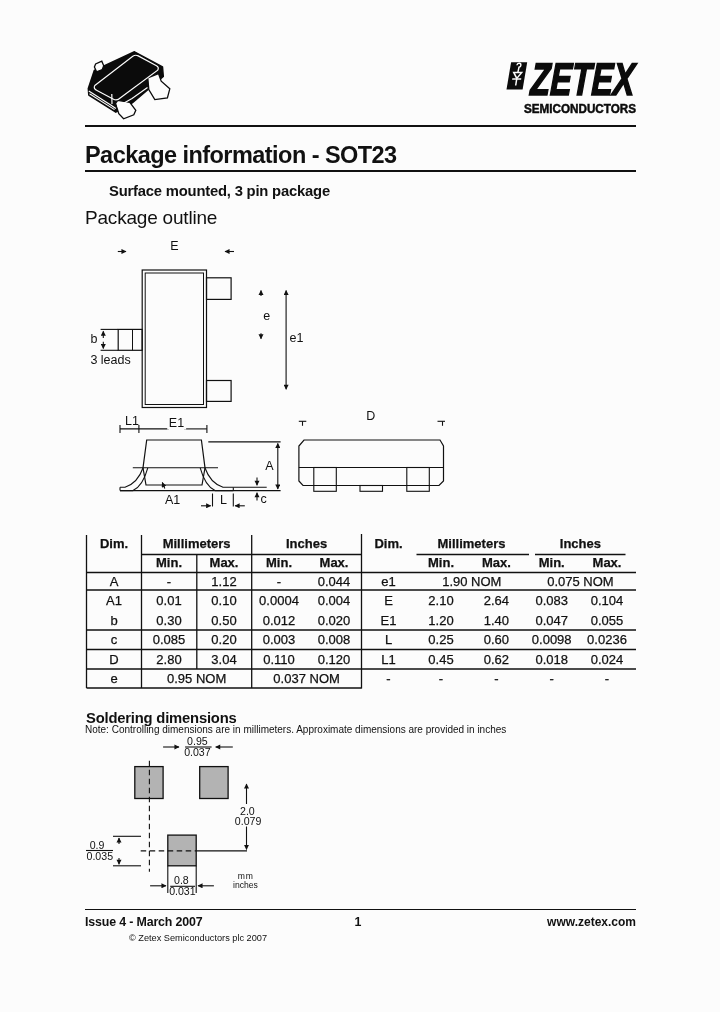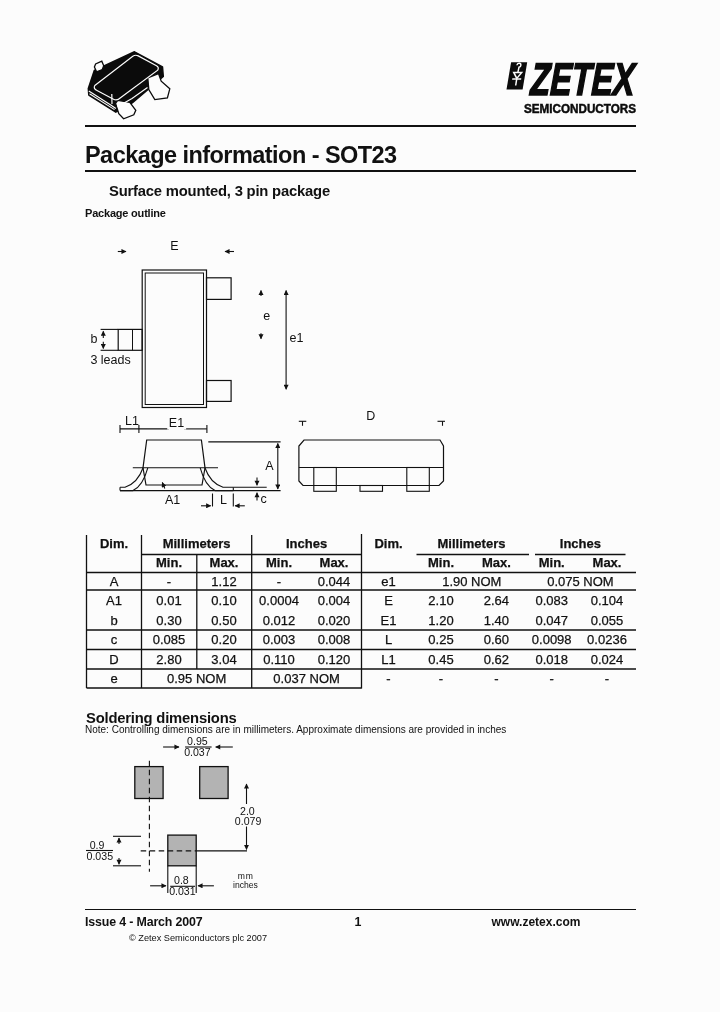--- a/index.html
+++ b/index.html
@@ -53,21 +53,21 @@
 </div>
 
 <div class="rule" style="left:85px;top:124.6px;width:550.5px;height:2px;"></div>
 
 <div class="abs" style="left:85px;top:133.5px;font-size:23.5px;font-weight:bold;letter-spacing:-0.55px;margin-top:8px;">Package information - SOT23</div>
 
 <div class="rule" style="left:85px;top:170.2px;width:550.5px;height:1.8px;"></div>
 
 <div class="abs" style="left:85px;top:183px;font-size:14.8px;font-weight:bold;letter-spacing:-0.2px;margin-left:24px;">Surface mounted, 3 pin package</div>
 
-<div class="abs" style="left:85px;top:207.3px;font-size:11px;font-weight:bold;letter-spacing:-0.2px;">Package outline</div>
+<div class="abs" style="left:85px;top:207.3px;font-size:19px;font-weight:normal;letter-spacing:-0.2px;">Package outline</div>
 
 <div class="abs" style="left:80px;top:235px;width:390px;height:282px;">
 <svg width="390" height="282" viewBox="0 0 390 282" font-family="Liberation Sans, sans-serif" font-size="12.5px" fill="#111">
 <defs>
 <marker id="ar" viewBox="0 0 10 10" refX="9" refY="5" markerWidth="5.2" markerHeight="4.6" orient="auto-start-reverse">
           <path d="M0,0L10,5L0,10z" fill="#111"></path>
         </marker>
 </defs>
 <g stroke="#111" stroke-width="1.2" fill="none">
 
@@ -360,15 +360,15 @@
 <text x="165.5" y="160.2" text-anchor="middle" font-size="8.6px">inches</text>
 </svg>
 </div>
 
 <div class="rule" style="left:85px;top:908.8px;width:550.5px;height:1.7px;"></div>
 
 <div class="abs" style="left:85px;top:914.8px;font-size:12.4px;font-weight:bold;letter-spacing:-0.15px;">Issue 4 - March 2007</div>
 
 <div class="abs" style="left:340px;top:914.8px;width:36px;text-align:center;font-size:12.4px;font-weight:bold;">1</div>
 
-<div class="abs" style="left:436px;top:914.8px;width:200px;text-align:center;font-size:12px;font-weight:bold;">www.zetex.com</div>
+<div class="abs" style="left:436px;top:914.8px;width:200px;text-align:right;font-size:12px;font-weight:bold;">www.zetex.com</div>
 
 <div class="abs" style="left:85px;top:933px;font-size:9.2px;margin-left:44px;">© Zetex Semiconductors plc 2007</div>
 
 </body></html>

